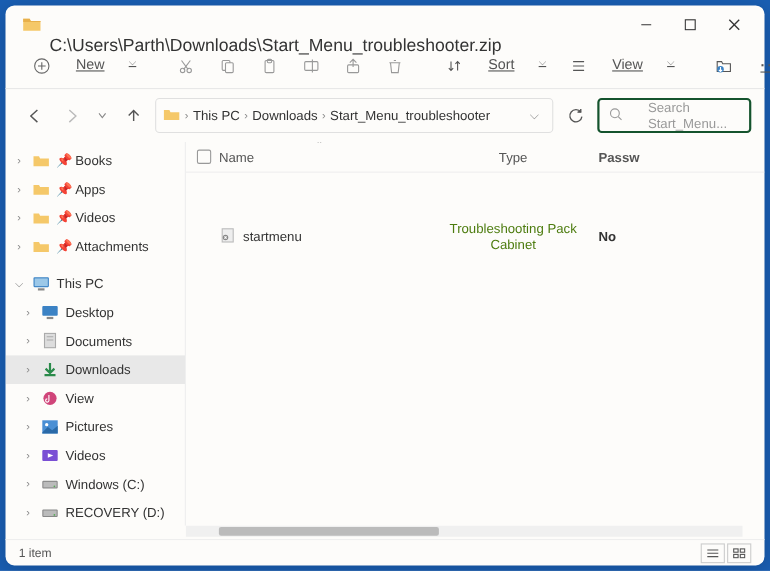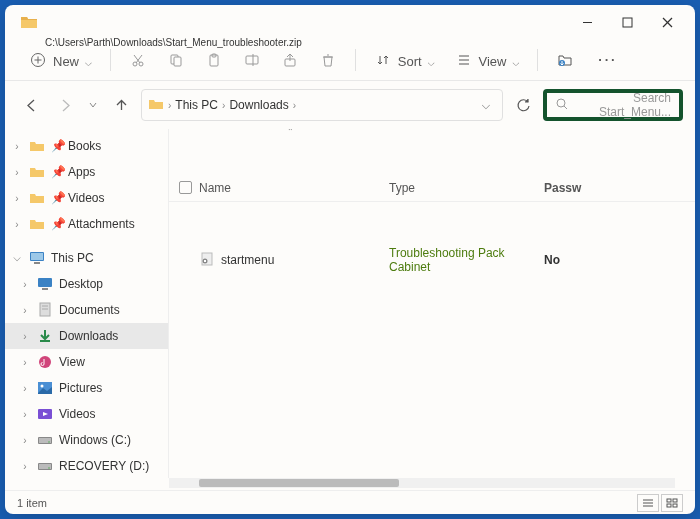--- a/index.html
+++ b/index.html
@@ -1,44 +1,44 @@
 <!DOCTYPE html>
 <html><head>
 <meta charset="utf-8">
 <style>
 * { margin: 0; padding: 0; box-sizing: border-box; font-family: 'Segoe UI', sans-serif; }
 body { background: #1a5fb4; padding: 5px; width: 700px; height: 519px; overflow: hidden; }
 .window { background: #fdfcfa; border-radius: 8px; height: 509px; display: flex; flex-direction: column; box-shadow: 0 4px 20px rgba(0,0,0,0.2); }
 .titlebar { height: 34px; display: flex; align-items: center; padding: 0 8px; }
 .titlebar-icon { width: 16px; height: 14px; margin: 0 8px; }
-.title { font-size: 10px; color: #333; flex: 1; margin-top: 40px; }
+.title { font-size: 16px; color: #333; flex: 1; margin-top: 40px; }
 .winbtns { display: flex; }
 .winbtn { width: 40px; height: 30px; display: flex; align-items: center; justify-content: center; cursor: pointer; }
 .toolbar { height: 42px; display: flex; align-items: center; padding: 0 16px; gap: 4px; border-bottom: 1px solid #e8e8e8; }
-.tb-btn { display: flex; align-items: flex-end; gap: 6px; padding: 6px 8px; border-radius: 4px; cursor: pointer; color: #555; font-size: 13px; }
+.tb-btn { display: flex; align-items: flex-start; gap: 22px; padding: 6px 8px; border-radius: 4px; cursor: pointer; color: #555; font-size: 13px; text-decoration: underline; }
 .tb-icon { width: 18px; height: 18px; display: flex; align-items: center; justify-content: center; }
 .sep { width: 1px; height: 22px; background: #e0e0e0; margin: 0 6px; }
 .navbar { height: 48px; display: flex; align-items: center; padding: 0 12px; gap: 6px; }
 .nav-btn { width: 28px; height: 28px; display: flex; align-items: center; justify-content: center; border-radius: 4px; cursor: pointer; }
 .breadcrumb { flex: 1; height: 32px; border: 1px solid #e0e0e0; border-radius: 4px; display: flex; align-items: center; padding: 0 6px; gap: 4px; font-size: 12px; color: #333; }
 .bc-sep { color: #888; font-size: 10px; }
-.search { width: 140px; height: 32px; border: 4px solid #14532d; border-radius: 4px; display: flex; align-items: center; padding: 0 8px; gap: 22px; font-size: 12px; color: #999; text-align: right; }
+.search { width: 140px; height: 32px; border: 2px solid #14532d; border-radius: 4px; display: flex; align-items: center; padding: 0 8px; gap: 22px; font-size: 12px; color: #999; }
 .body { flex: 1; display: flex; overflow: hidden; }
 .sidebar { width: 164px; border-right: 1px solid #eee; overflow-y: auto; padding: 4px 0; }
 .sb-item { display: flex; align-items: center; height: 26px; padding: 0 6px; gap: 5px; font-size: 12px; color: #333; cursor: pointer; }
 .sb-item.selected { background: #e8e8e8; }
 .sb-chev { width: 12px; text-align: center; color: #888; font-size: 10px; }
 .sb-icon { width: 18px; height: 16px; display: flex; align-items: center; justify-content: center; }
 .sb-pin { width: 12px; color: #888; }
 .sb-spacer { height: 8px; }
 .content { flex: 1; display: flex; flex-direction: column; overflow: hidden; }
-.columns { height: 28px; display: flex; align-items: center; border-bottom: 1px solid #eee; font-size: 12px; color: #555; padding-left: 10px; margin-top: 45px; }
+.columns { height: 28px; display: flex; align-items: center; border-bottom: 1px solid #eee; font-size: 12px; color: #555; padding-left: 10px; }
 .col-check { width: 20px; }
 .col-name { flex: 0 0 190px; display: flex; align-items: center; gap: 6px; }
-.col-type { flex: 0 0 155px; }
+.col-type { flex: 0 0 155px; text-align: center; }
 .col-size { flex: 0 0 110px; text-align: right; padding-right: 14px; }
 .col-pass { flex: 0 0 40px; font-weight: bold; }
 .rows { flex: 1; overflow: auto; }
 .row { height: 30px; display: flex; align-items: center; font-size: 12px; color: #333; padding-left: 10px; margin-top: 43px; }
 .scroll-h { height: 10px; margin: 0 20px 2px 164px; background: #f0f0f0; position: relative; }
 .scroll-thumb { position: absolute; left: 30px; width: 200px; height: 8px; top: 1px; background: #bbb; border-radius: 2px; }
 .status { height: 24px; border-top: 1px solid #eee; display: flex; align-items: center; padding: 0 12px; font-size: 11px; color: #555; }
 .status-right { margin-left: auto; display: flex; gap: 2px; }
 .view-btn { width: 22px; height: 18px; border: 1px solid #ccc; display: flex; align-items: center; justify-content: center; }
 .checkbox { width: 13px; height: 13px; border: 1px solid #999; border-radius: 2px; }
@@ -197,20 +197,21 @@
       </div>
     <div class="breadcrumb">
       <span><svg width="16" height="14">
             <path d="M1 3 L6 3 L7 5 L15 5 L15 12 L1 12 Z" fill="#f5c869"></path>
           </svg></span>
       <span class="bc-sep">›</span>
       <span>This PC</span>
       <span class="bc-sep">›</span>
       <span>Downloads</span>
       <span class="bc-sep">›</span>
+      <span>Start_Menu_troubleshooter</span>
       <span style="flex:1"></span>
       <span style="color:#888;font-size:11px;padding:0 6px">⌵</span>
     </div>
     <div class="nav-btn">
         <svg width="15" height="15" stroke="#555" fill="none" stroke-width="1.2">
           <path d="M12 4 A5.5 5.5 0 1 0 13 8"></path>
           <path d="M12 1 L12 4 L9 4" fill="#555"></path>
         </svg>
       </div>
     <div class="search">

